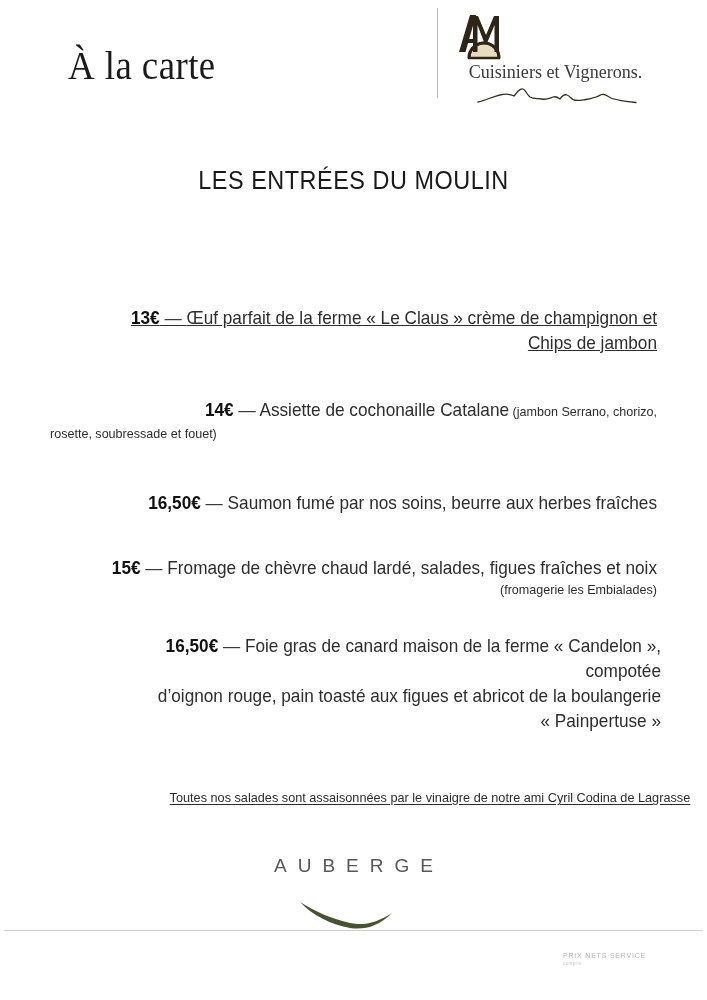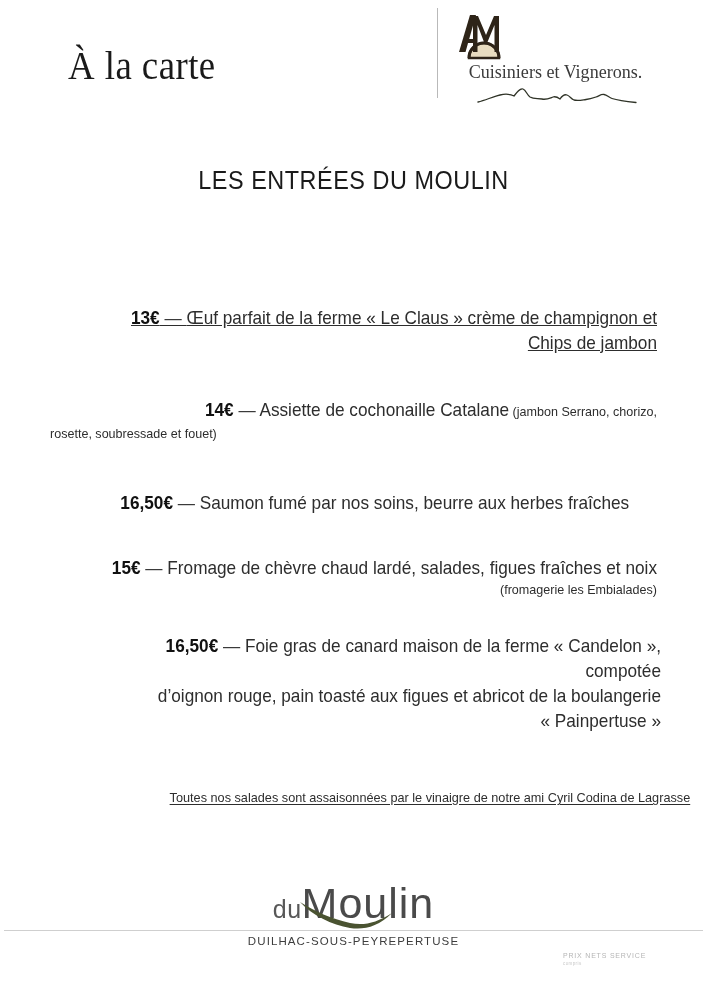--- a/index.html
+++ b/index.html
@@ -134,21 +134,21 @@
     transform-origin: right top;
   }
   .note-line-left {
     text-align: left;
     transform-origin: left top;
   }
 
   
   #item-0 { position: absolute; top: 0px;   left: 0; text-decoration: underline; }
   #item-1 { position: absolute; top: 92px;  left: 0; }
-  #item-2 { position: absolute; top: 185px; left: 0; text-align: center; }
+  #item-2 { position: absolute; top: 185px; left: 0; }
   #item-3 { position: absolute; top: 250px; left: 0; }
   #item-4 { position: absolute; top: 328px; left: 4px; }
 
   
   #footnote {
     position: absolute;
     left: 0;
     top: 789px;
     width: 707px;
     text-align: right;
@@ -333,30 +333,27 @@
   </div>
 
 </div>
 
 <div id="footnote">
   <span>Toutes nos salades sont assaisonnées par le vinaigre de notre ami Cyril Codina de Lagrasse</span>
 </div>
 
 <div id="bottom-logo">
 
-
-  <div id="moulin-row">
-    <span id="moulin-du">du</span><span id="moulin-main">Moulin</span>
-  </div>
+  <div id="auberge-word">AUBERGE</div>
+
 
   <svg id="moulin-swoosh" viewBox="0 0 96 30">
     <path d="M2 3 C16 12 34 20 52 24 C66 27 78 24 94 14 C80 28 66 31 52 29 C34 26 14 16 2 3 Z" fill="#4a5331"></path>
   </svg>
 
   <div id="bottom-rule"></div>
 
-  <div id="village-name">DUILHAC-SOUS-PEYREPERTUSE</div>
 </div>
 
 <div id="corner-note">
   <div id="corner-note-main">PRIX NETS SERVICE</div>
   <div id="corner-note-sub">compris</div>
 </div>
 
 </body></html>

